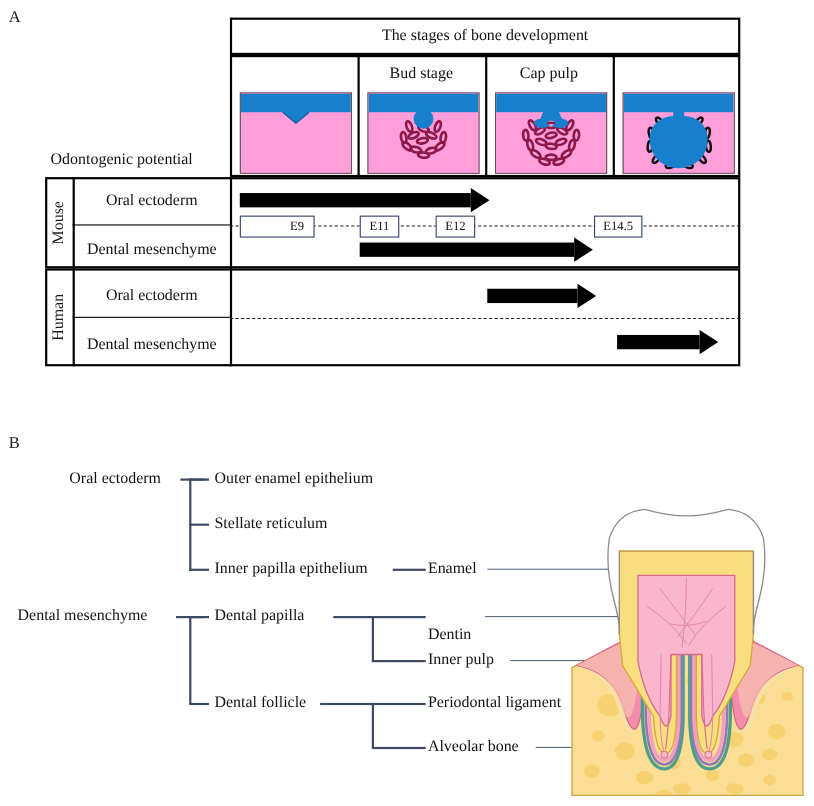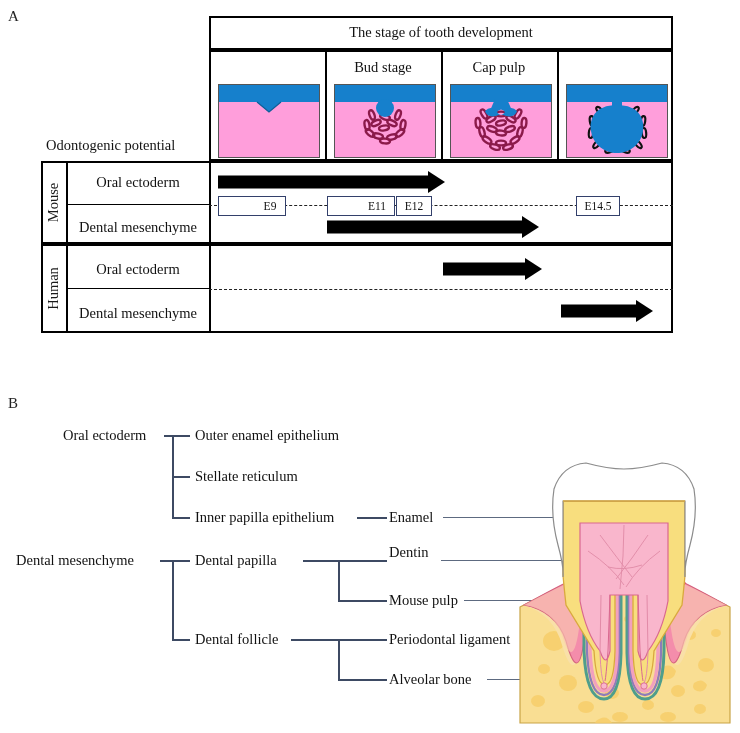--- a/index.html
+++ b/index.html
@@ -33,21 +33,21 @@
   svg{display:block;}
 </style>
 </head>
 <body>
 
 <div id="panelA">
 
   <div class="panel-label" style="left:8px;top:8px;">A</div>
 
   <div style="position:absolute;left:209px;top:16px;width:464px;height:34px;border:2px solid #000;box-sizing:border-box;"></div>
-  <div class="cellText" style="left:209px;top:16px;width:464px;height:34px;">The stage of tooth development</div>
+  <div class="cellText" style="left:209px;top:16px;width:464px;height:34px;">The stages of bone development</div>
 
   <div style="position:absolute;left:209px;top:50px;width:464px;height:111px;border:2px solid #000;box-sizing:border-box;"></div>
 
   <div class="tbl-line" style="left:325px;top:50px;width:2px;height:111px;"></div>
   <div class="tbl-line" style="left:441px;top:50px;width:2px;height:111px;"></div>
   <div class="tbl-line" style="left:557px;top:50px;width:2px;height:111px;"></div>
 
   <div class="cellText" style="left:325px;top:54px;width:116px;height:28px;">Bud stage</div>
   <div class="cellText" style="left:441px;top:54px;width:116px;height:28px;">Cap pulp</div>
 
@@ -179,23 +179,23 @@
   <div class="cellText" style="left:68px;top:172px;width:140px;height:22px;">Oral ectoderm</div>
   <div class="cellText" style="left:68px;top:217px;width:140px;height:22px;">Dental mesenchyme</div>
   <div class="cellText" style="left:68px;top:259px;width:140px;height:22px;">Oral ectoderm</div>
   <div class="cellText" style="left:68px;top:303px;width:140px;height:22px;">Dental mesenchyme</div>
 
   <div class="dash" style="left:209px;top:205px;width:464px;"></div>
 
   <div class="dash" style="left:209px;top:289px;width:464px;"></div>
 
   <div class="ebox" style="left:218px;top:196px;width:30px;height:18px;padding-left:36px;">E9</div>
-  <div class="ebox" style="left:327px;top:196px;width:34px;height:18px;padding-left:32px;">E11</div>
+  <div class="ebox" style="left:327px;top:196px;width:34px;height:18px;">E11</div>
   <div class="ebox" style="left:396px;top:196px;width:34px;height:18px;">E12</div>
-  <div class="ebox" style="left:540px;top:196px;width:42px;height:18px;margin-left:36px;">E14.5</div>
+  <div class="ebox" style="left:540px;top:196px;width:42px;height:18px;">E14.5</div>
 
   <div class="arrow" style="left:218px;top:182px;width:227px;">
     <div class="shaft" style="width:210px;"></div>
     <div class="head" style="left:210px;"></div>
   </div>
 
   <div class="arrow" style="left:327px;top:227px;width:212px;">
     <div class="shaft" style="width:195px;"></div>
     <div class="head" style="left:195px;"></div>
   </div>
@@ -220,22 +220,22 @@
   <div class="bLabel" style="left:16px;top:192px;">Dental mesenchyme</div>
 
   <div class="bLabel" style="left:195px;top:67px;">Outer enamel epithelium</div>
   <div class="bLabel" style="left:195px;top:108px;">Stellate reticulum</div>
   <div class="bLabel" style="left:195px;top:149px;">Inner papilla epithelium</div>
 
   <div class="bLabel" style="left:195px;top:192px;">Dental papilla</div>
   <div class="bLabel" style="left:195px;top:271px;">Dental follicle</div>
 
   <div class="bLabel" style="left:389px;top:149px;">Enamel</div>
-  <div class="bLabel" style="left:389px;top:184px;">Dentin</div>
-  <div class="bLabel" style="left:389px;top:232px;">Mouse pulp</div>
+  <div class="bLabel" style="left:389px;top:209px;">Dentin</div>
+  <div class="bLabel" style="left:389px;top:232px;">Inner pulp</div>
   <div class="bLabel" style="left:389px;top:271px;">Periodontal ligament</div>
   <div class="bLabel" style="left:389px;top:311px;">Alveolar bone</div>
 
   <div class="ln" style="left:164px;top:75px;width:22px;height:1.6px;"></div>
   <div class="ln" style="left:172px;top:75px;width:1.6px;height:84px;"></div>
   <div class="ln" style="left:172px;top:75px;width:18px;height:1.6px;"></div>
   <div class="ln" style="left:172px;top:116px;width:18px;height:1.6px;"></div>
   <div class="ln" style="left:172px;top:157px;width:18px;height:1.6px;"></div>
 
   <div class="ln" style="left:160px;top:200px;width:26px;height:1.6px;"></div>

